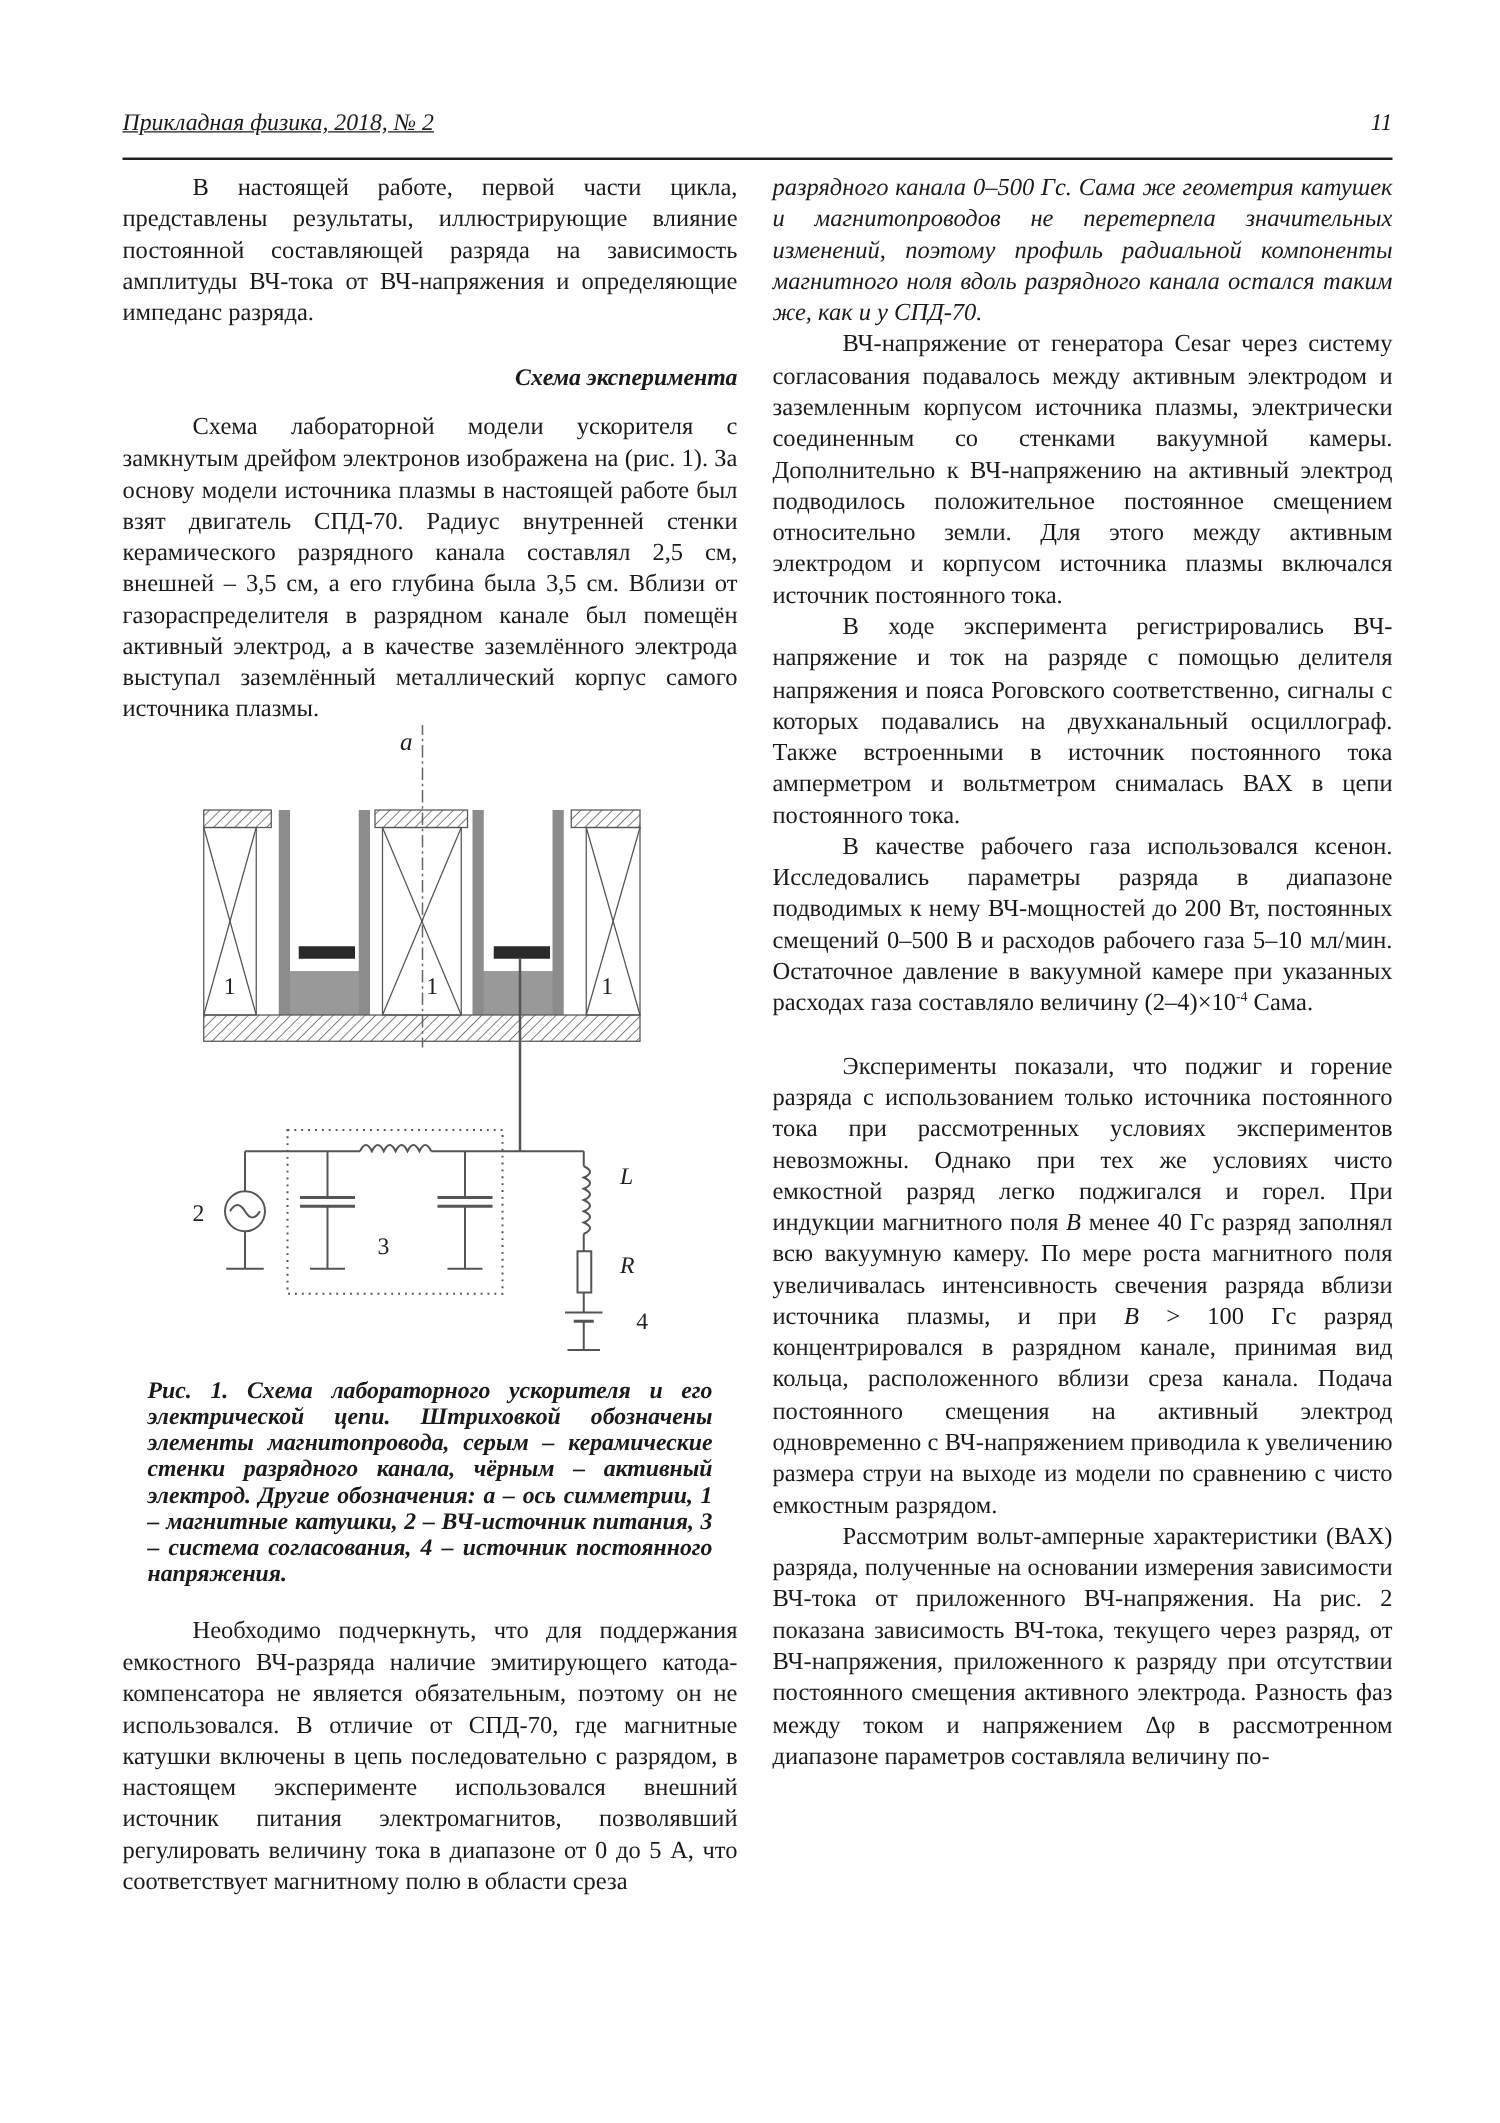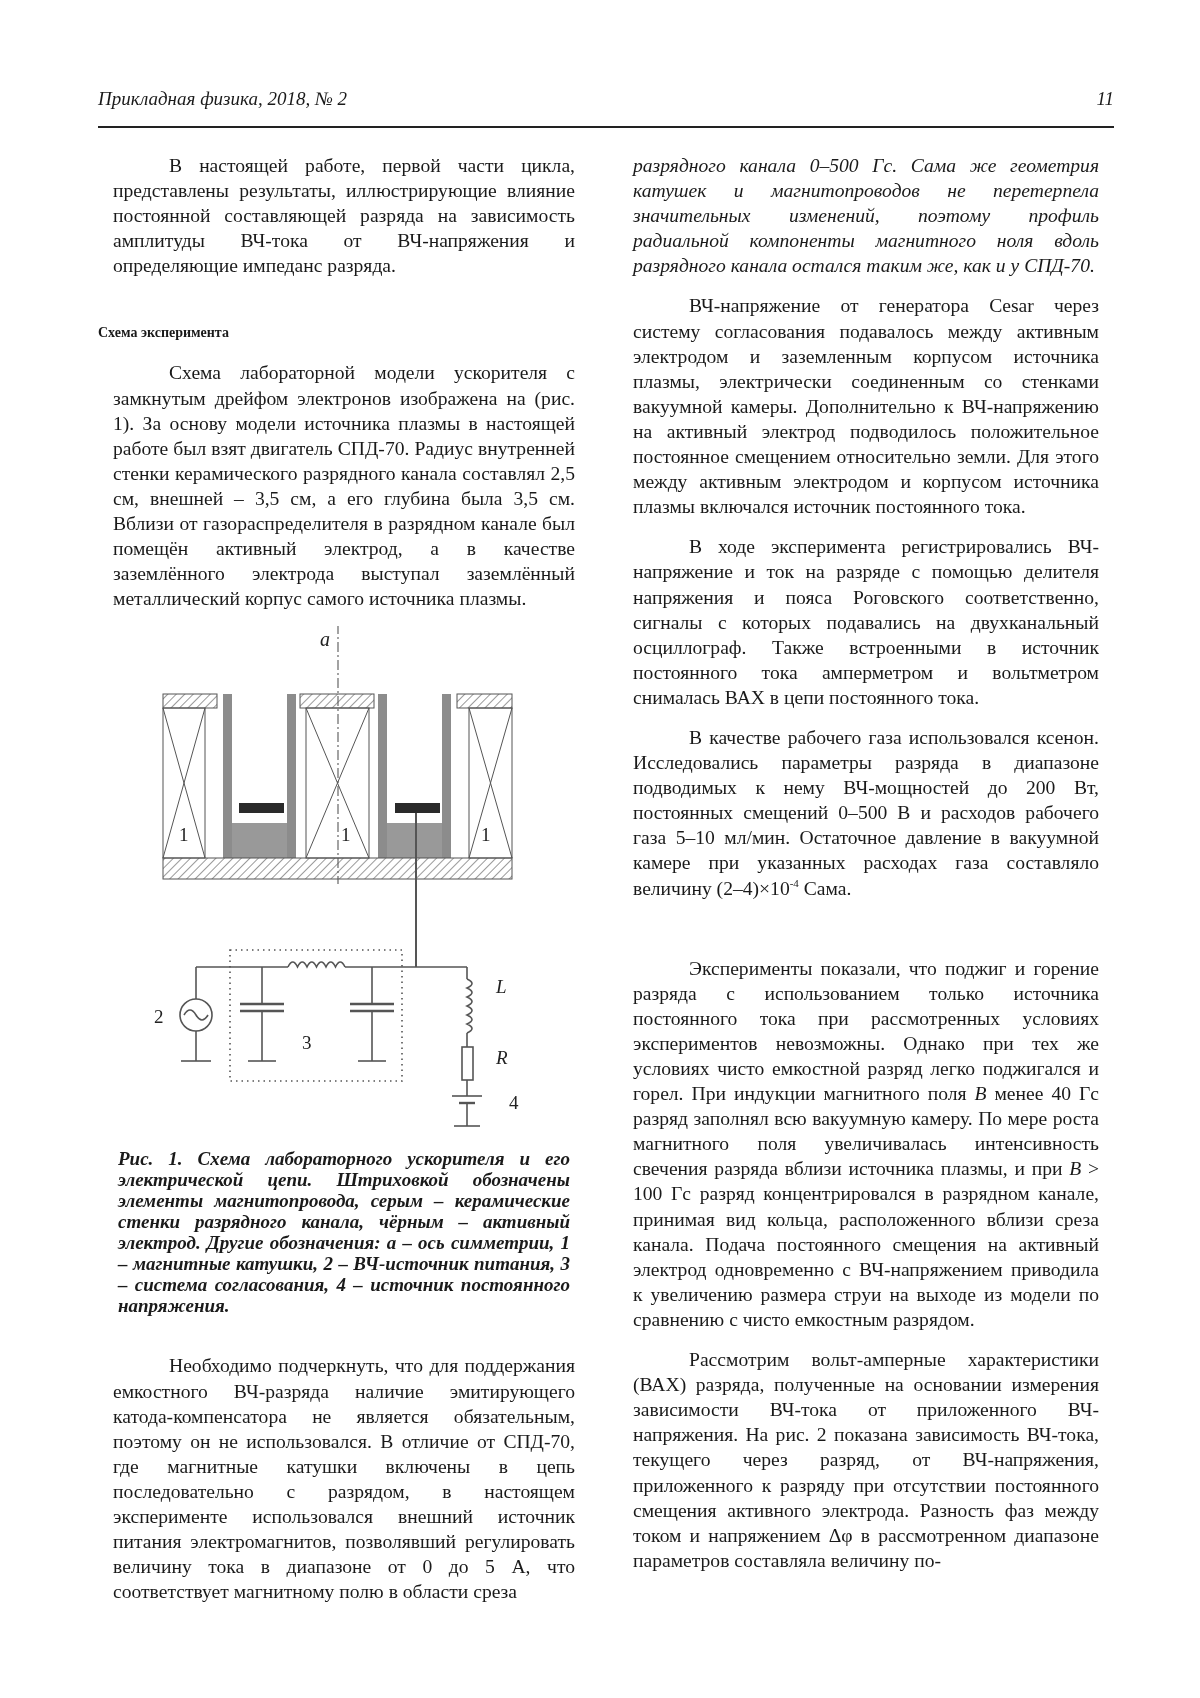--- a/index.html
+++ b/index.html
@@ -1,28 +1,28 @@
 <!DOCTYPE html>
 <html><head>
 <meta charset="utf-8">
 <style>
   html, body { margin: 0; padding: 0; background: #ffffff; }
   body { width: 1200px; height: 1698px; position: relative; overflow: hidden;
          font-family: "Liberation Serif", "DejaVu Serif", serif; color: #1a1a1a; }
   .header { position: absolute; left: 98px; top: 88px; width: 1016px; height: 30px;
             font-style: italic; font-size: 19px; }
-  .header .journal { position: absolute; left: 0; top: 0; }
+  .header .journal { position: absolute; left: 0; top: 0; text-decoration: underline; }
   .header .pageno { position: absolute; right: 0; top: 0; }
   .rule { position: absolute; left: 98px; top: 126px; width: 1016px; height: 2px; background: #222; }
   .col { position: absolute; top: 138px; font-size: 19.6px; line-height: 25.1px; text-align: justify; }
   .col.left { left: 98px; width: 492px; }
   .col.right { left: 618px; width: 496px; }
-  p { margin: 15px; text-indent: 56px; hyphens: manual; }
+  p { margin: 0; text-indent: 56px; hyphens: manual; }
   p.noindent { text-indent: 0; font-style: italic; }
-  h2 { margin: 0; font-size: 14px; font-weight: bold; text-align: left; line-height: 25px; }
+  h2 { margin: 0; font-size: 19px; font-weight: bold; text-align: right; line-height: 25px; font-style: italic; }
   .gap-s { height: 25px; }
   .fig { position: relative; width: 492px; height: 522px; }
   .fig svg { position: absolute; left: 0; top: 0; }
   .caption { font-weight: bold; font-style: italic; font-size: 19px; line-height: 21px;
              text-align: justify; padding: 0 20px 0 20px; margin-top: 0; }
   .sup { font-size: 11px; vertical-align: super; line-height: 0; }
   .i { font-style: italic; }
 </style>
 </head>
 <body>

